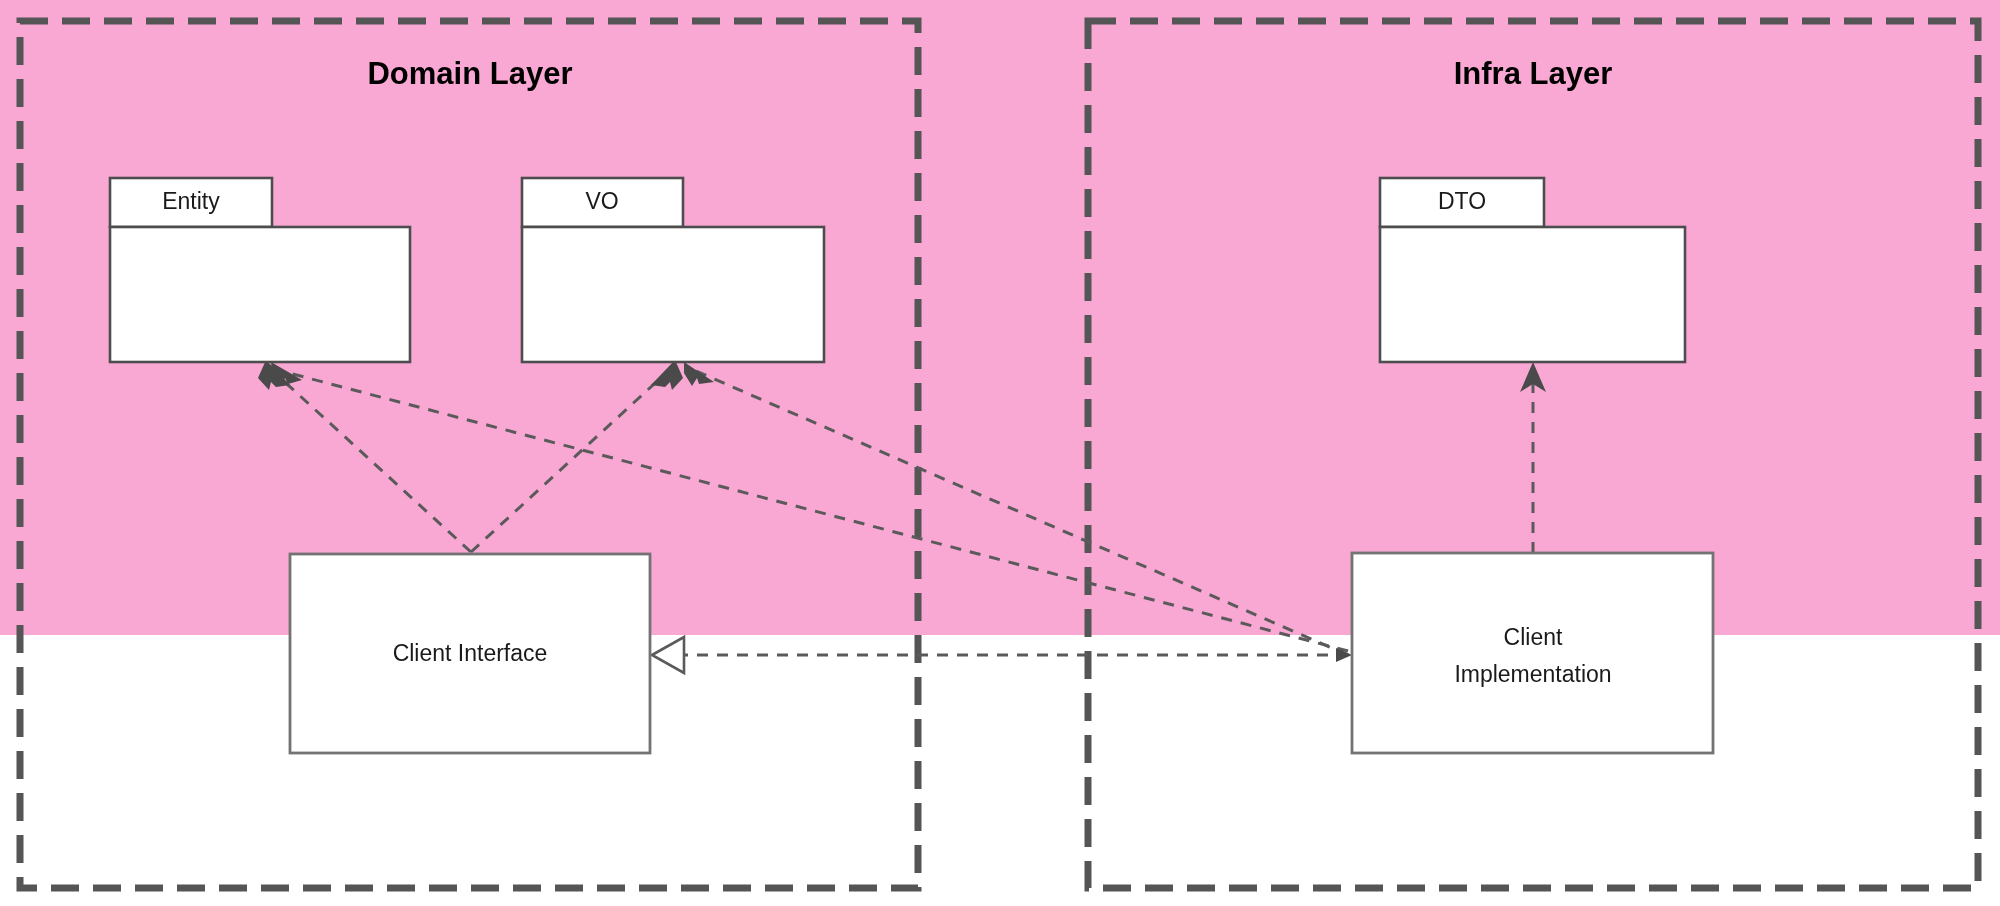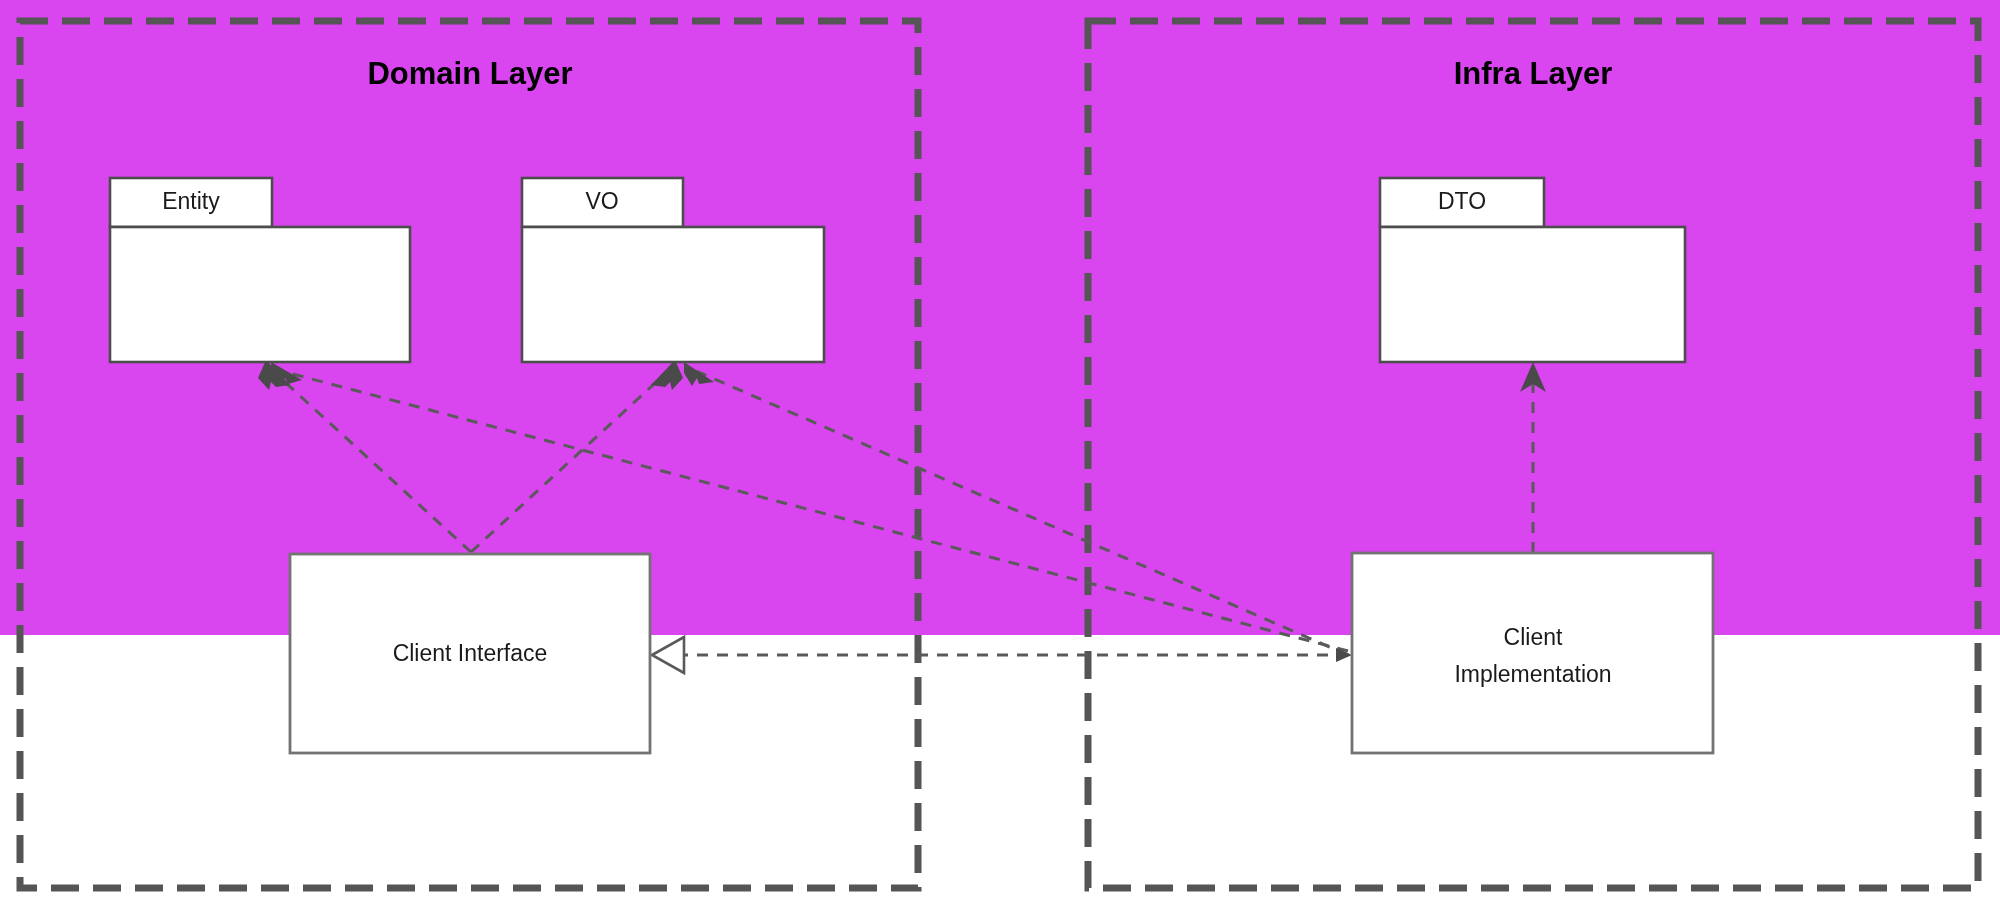--- a/index.html
+++ b/index.html
@@ -10,21 +10,21 @@
   body {
     width: 2000px;
     height: 906px;
     font-family: "Liberation Sans", sans-serif;
     overflow: hidden;
   }
   #diagram-root {
     position: relative;
     width: 2000px;
     height: 635px;
-    background: #d946ef;
+    background: #f9a8d4;
   }
   svg#uml-canvas {
     position: absolute;
     top: 0;
     left: 0;
     width: 2000px;
     height: 906px;
     display: block;
   }
   .layer-border {

